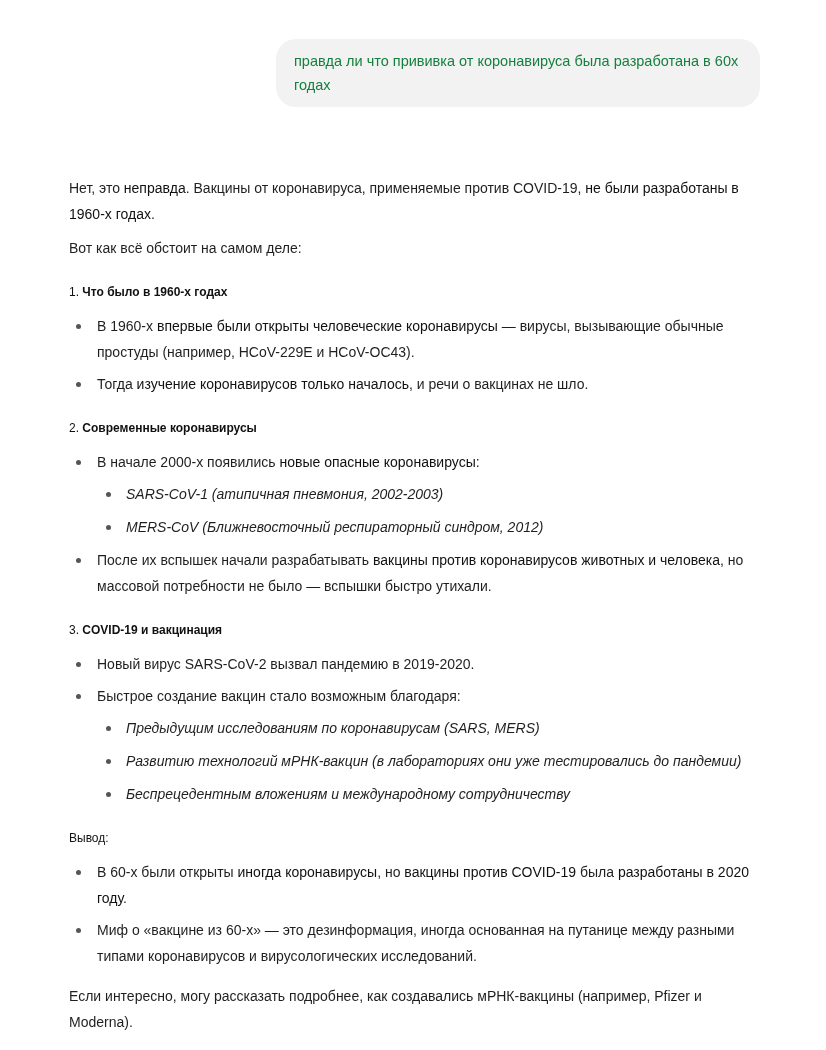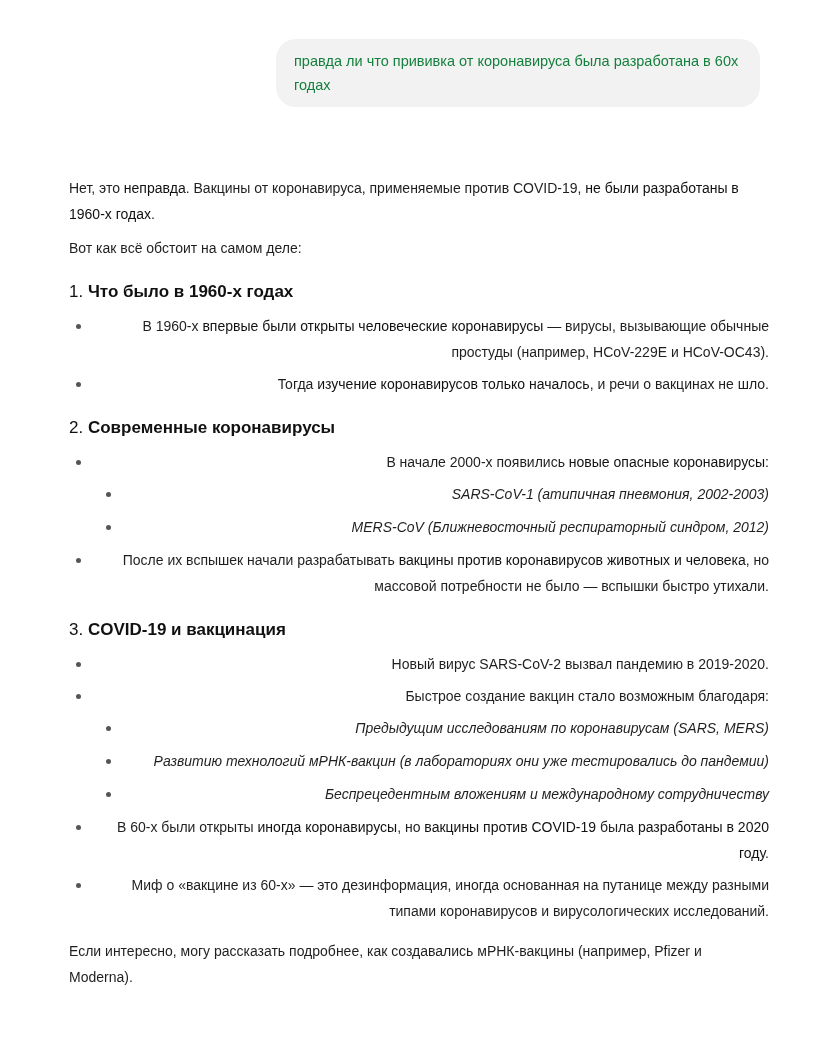--- a/index.html
+++ b/index.html
@@ -13,24 +13,24 @@
     background: #f2f2f2; border-radius: 20px;
     padding: 10px 18px 10px 18px; box-sizing: border-box;
     font-size: 14.5px; line-height: 24px; color: #15803d;
   }
   .answer {
     position: absolute; left: 69px; top: 175px; width: 700px;
     font-size: 14px; line-height: 26px; color: #1f1f1f;
   }
   .answer p { margin: 0 0 8px 0; }
   .answer b { font-weight: normal; color: #111; }
-  .h3 { font-size: 17px; font-weight: bold; margin: 18px 0 8px 0; line-height: 26px; color: #111; }
+  .h3 { font-size: 12px; font-weight: bold; margin: 18px 0 8px 0; line-height: 26px; color: #111; }
   .h3 .num { font-weight: normal; }
   .h3.plain { font-weight: normal; }
-  ul { list-style: none; margin: 0; padding: 0; text-align: right; }
+  ul { list-style: none; margin: 0; padding: 0; }
   li { position: relative; padding-left: 28px; margin-bottom: 6px; }
   li::before {
     content: ""; position: absolute; left: 7px; top: 11px;
     width: 5px; height: 5px; border-radius: 50%; background: #555;
   }
   ul.sub { margin-top: 6px; }
   ul.sub li { padding-left: 29px; margin-bottom: 7px; font-style: italic; }
   ul.sub li::before { left: 9px; }
   .closing { margin-top: 14px !important; }
 </style>
@@ -67,19 +67,20 @@
     <li>Новый вирус SARS-CoV-2 вызвал пандемию в 2019-2020.</li>
     <li><span>Быстрое создание вакцин стало возможным благодаря:</span>
       <ul class="sub">
         <li>Предыдущим исследованиям по коронавирусам (SARS, MERS)</li>
         <li>Развитию технологий мРНК-вакцин (в лабораториях они уже тестировались до пандемии)</li>
         <li>Беспрецедентным вложениям и международному сотрудничеству</li>
       </ul>
     </li>
   </ul>
 
+  <div class="h3 plain">Вывод:</div>
   <ul>
     <li><span>В 60-х были открыты </span><b>иногда коронавирусы</b><span>, но </span><b>вакцины против COVID-19</b><span> была </span><b>разработаны в 2020 году</b><span>.</span></li>
     <li>Миф о «вакцине из 60-х» — это дезинформация, иногда основанная на путанице между разными типами коронавирусов и вирусологических исследований.</li>
   </ul>
 
   <p class="closing">Если интересно, могу рассказать подробнее, как создавались мРНК-вакцины (например, Pfizer и Moderna).</p>
 </div>
 
 </body></html>

